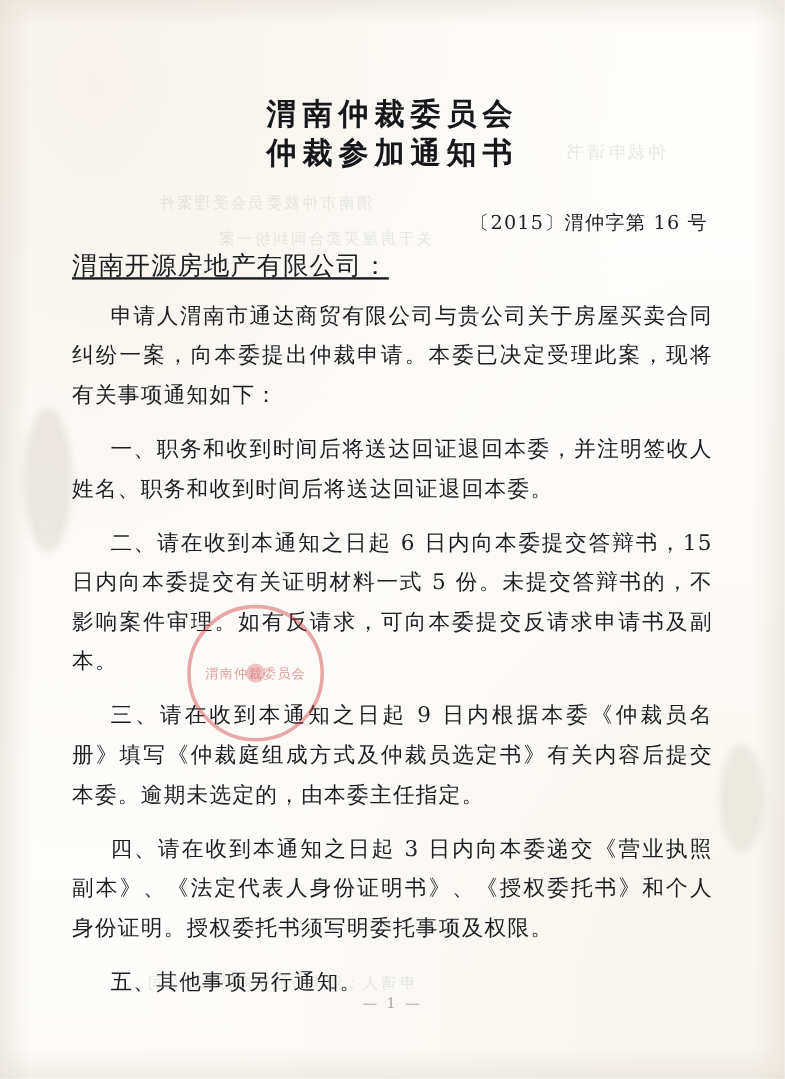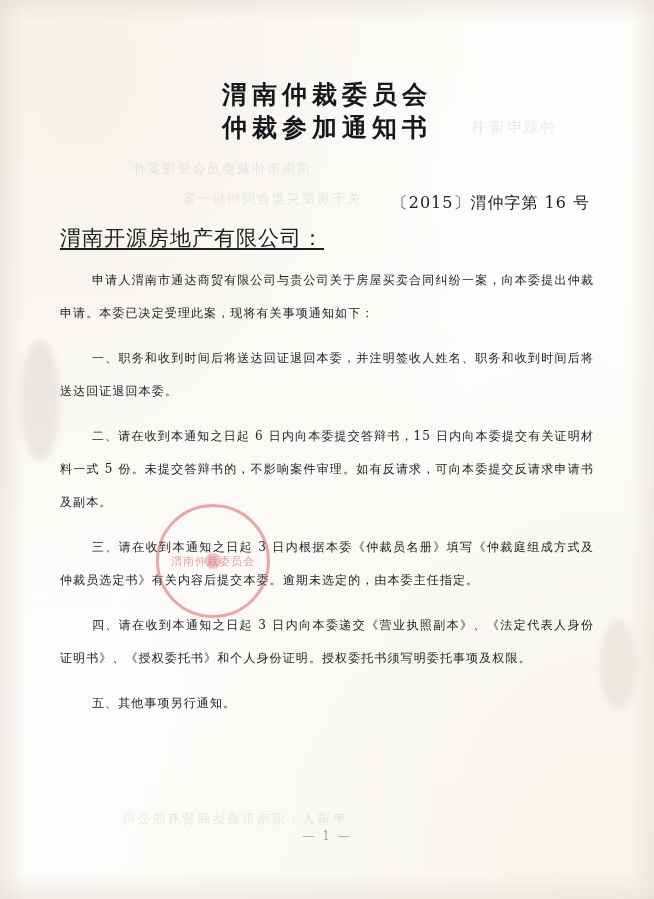--- a/index.html
+++ b/index.html
@@ -65,38 +65,38 @@
     margin-top: 78px;
   }
   .title-sub {
     font-size: 25px;
   }
 
   .case-no {
     text-align: right;
     font-size: 16px;
     color: #1b1d20;
-    margin-top: 49px;
+    margin-top: 32px;
     padding-right: 4px;
     letter-spacing: 1px;
   }
 
   .addressee {
     font-size: 21px;
     color: #1b1d20;
     margin-top: 10px;
     letter-spacing: 1px;
   }
   .addressee .u {
     text-decoration: underline;
     text-underline-offset: 3px;
   }
 
   p.body-par {
-    font-size: 12px;
+    font-size: 18px;
     line-height: 33px;
     color: #1b1d20;
     margin: 12px 0 0 0;
     text-align: justify;
     text-justify: inter-ideograph;
     letter-spacing: 1.1px;
     text-indent: 32px;
   }
 
   .u {
@@ -180,21 +180,21 @@
 
     <div class="case-no">〔2015〕渭仲字第 16 号</div>
 
     <div class="addressee">
       <span class="u">渭南开源房地产有限公司：</span>
     </div>
 
     <p class="body-par">申请人渭南市通达商贸有限公司与贵公司关于房屋买卖合同纠纷一案，向本委提出仲裁申请。本委已决定受理此案，现将有关事项通知如下：</p>
     <p class="body-par">一、职务和收到时间后将送达回证退回本委，并注明签收人姓名、职务和收到时间后将送达回证退回本委。</p>
     <p class="body-par">二、请在收到本通知之日起 6 日内向本委提交答辩书，15 日内向本委提交有关证明材料一式 5 份。未提交答辩书的，不影响案件审理。如有反请求，可向本委提交反请求申请书及副本。</p>
-    <p class="body-par">三、请在收到本通知之日起 3 日内根据本委《仲裁员名册》填写《仲裁庭组成方式及仲裁员选定书》有关内容后提交本委。逾期未选定的，由本委主任指定。</p>
+    <p class="body-par">三、请在收到本通知之日起 9 日内根据本委《仲裁员名册》填写《仲裁庭组成方式及仲裁员选定书》有关内容后提交本委。逾期未选定的，由本委主任指定。</p>
     <p class="body-par">四、请在收到本通知之日起 3 日内向本委递交《营业执照副本》、《法定代表人身份证明书》、《授权委托书》和个人身份证明。授权委托书须写明委托事项及权限。</p>
     <p class="body-par">五、其他事项另行通知。</p>
 
   </div>
 
   <div class="seal">
     <div class="seal-text">渭南仲裁委员会</div>
   </div>
 
   <div class="page-num">— 1 —</div>

